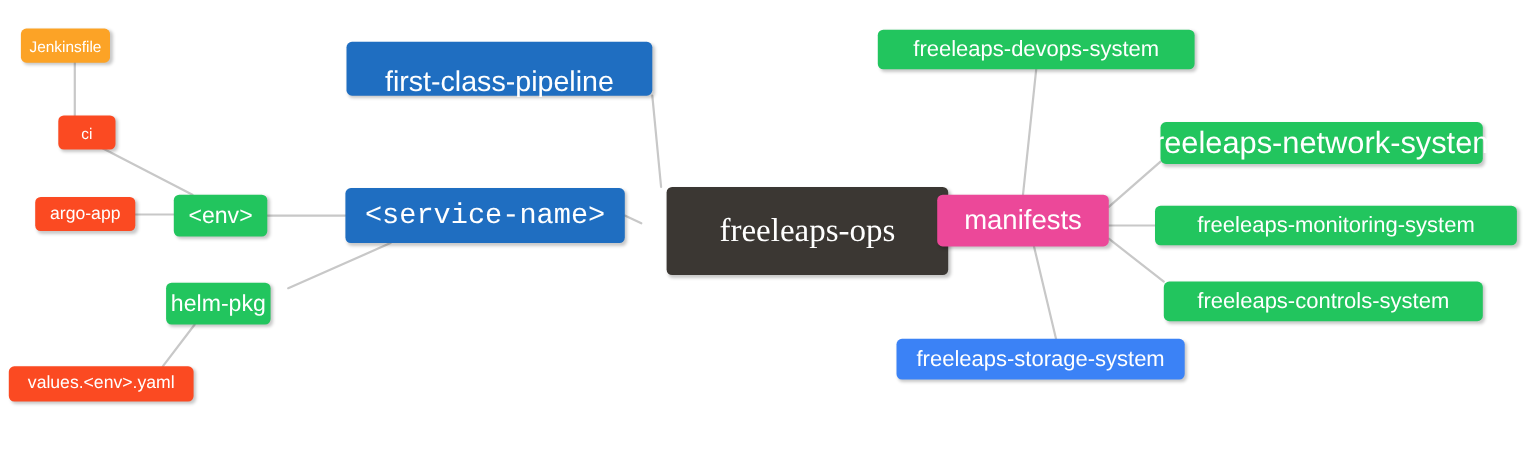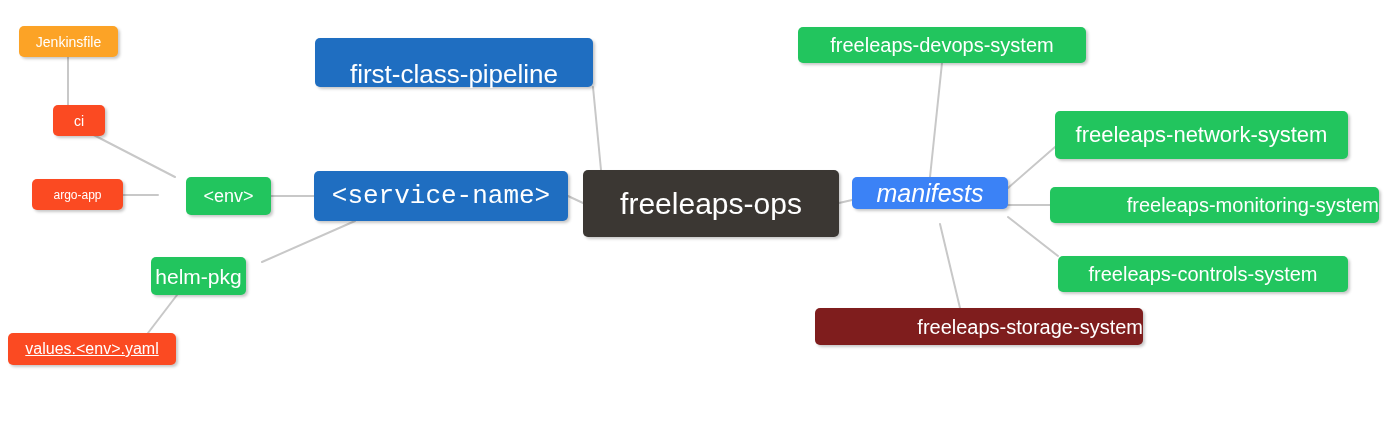--- a/index.html
+++ b/index.html
@@ -57,59 +57,59 @@
       <line x1="175" y1="177" x2="84" y2="130" stroke="#c8c8c8" stroke-width="2" stroke-linecap="round"></line>
       <line x1="68" y1="105" x2="68" y2="57" stroke="#c8c8c8" stroke-width="2" stroke-linecap="round"></line>
       <line x1="177" y1="295" x2="148" y2="333" stroke="#c8c8c8" stroke-width="2" stroke-linecap="round"></line>
       <line x1="930" y1="177" x2="942" y2="63" stroke="#c8c8c8" stroke-width="2" stroke-linecap="round"></line>
       <line x1="1008" y1="188" x2="1055" y2="147" stroke="#c8c8c8" stroke-width="2" stroke-linecap="round"></line>
       <line x1="1008" y1="205" x2="1050" y2="205" stroke="#c8c8c8" stroke-width="2" stroke-linecap="round"></line>
       <line x1="1008" y1="217" x2="1058" y2="256" stroke="#c8c8c8" stroke-width="2" stroke-linecap="round"></line>
       <line x1="940" y1="224" x2="960" y2="308" stroke="#c8c8c8" stroke-width="2" stroke-linecap="round"></line>
     </svg>
   <div id="node-layer">
-      <div class="node" style="left: 583px; top: 170px; width: 256px; height: 67px; background: rgb(59, 55, 51); font-size: 30px;">
+      <div class="node" style="left: 606px; top: 170px; width: 256px; height: 80px; background: rgb(59, 55, 51); font-size: 30px; font-family: Liberation Serif, serif;">
         <span class="node-label">freeleaps-ops</span>
       </div>
       <div class="node" style="left: 314px; top: 171px; width: 254px; height: 50px; background: rgb(31, 110, 193); font-size: 26px; font-family: Liberation Mono, monospace;">
         <span class="node-label">&lt;service-name&gt;</span>
       </div>
       <div class="node" style="left: 315px; top: 38px; width: 278px; height: 49px; background: rgb(31, 110, 193); font-size: 26px; align-items: flex-end;">
         <span class="node-label">first-class-pipeline</span>
       </div>
-      <div class="node" style="left: 852px; top: 177px; width: 156px; height: 32px; background: #3b82f6; font-size: 25px; font-style: italic;">
+      <div class="node" style="left: 852px; top: 177px; width: 156px; height: 47px; background: #ec4899; font-size: 25px;">
         <span class="node-label">manifests</span>
       </div>
-      <div class="node" style="left: 158px; top: 177px; width: 85px; height: 38px; background: rgb(34, 197, 94); font-size: 18px; margin-left: 28px;">
+      <div class="node" style="left: 158px; top: 177px; width: 85px; height: 38px; background: rgb(34, 197, 94); font-size: 21px;">
         <span class="node-label">&lt;env&gt;</span>
       </div>
       <div class="node" style="left: 151px; top: 257px; width: 95px; height: 38px; background: rgb(34, 197, 94); font-size: 21px;">
         <span class="node-label">helm-pkg</span>
       </div>
-      <div class="node" style="left: 19px; top: 26px; width: 99px; height: 31px; background: rgb(252, 163, 38); font-size: 14px;">
+      <div class="node" style="left: 19px; top: 26px; width: 81px; height: 31px; background: rgb(252, 163, 38); font-size: 14px;">
         <span class="node-label">Jenkinsfile</span>
       </div>
       <div class="node" style="left: 53px; top: 105px; width: 52px; height: 31px; background: rgb(251, 74, 34); font-size: 14px;">
         <span class="node-label">ci</span>
       </div>
-      <div class="node" style="left: 32px; top: 179px; width: 91px; height: 31px; background: rgb(251, 74, 34); font-size: 12px;">
+      <div class="node" style="left: 32px; top: 179px; width: 91px; height: 31px; background: rgb(251, 74, 34); font-size: 16px;">
         <span class="node-label">argo-app</span>
       </div>
-      <div class="node" style="left: 8px; top: 333px; width: 168px; height: 32px; background: rgb(251, 74, 34); font-size: 16px; text-decoration: underline;">
+      <div class="node" style="left: 8px; top: 333px; width: 168px; height: 32px; background: rgb(251, 74, 34); font-size: 16px;">
         <span class="node-label">values.&lt;env&gt;.yaml</span>
       </div>
       <div class="node" style="left: 798px; top: 27px; width: 288px; height: 36px; background: rgb(34, 197, 94); font-size: 20px; align-items: center;">
         <span class="node-label">freeleaps-devops-system</span>
       </div>
-      <div class="node" style="left: 1055px; top: 111px; width: 293px; height: 48px; background: rgb(34, 197, 94); font-size: 22px;">
+      <div class="node" style="left: 1055px; top: 111px; width: 293px; height: 38px; background: rgb(34, 197, 94); font-size: 28px;">
         <span class="node-label">freeleaps-network-system</span>
       </div>
-      <div class="node" style="left: 1050px; top: 187px; width: 329px; height: 36px; background: rgb(34, 197, 94); font-size: 20px; justify-content: flex-end;">
+      <div class="node" style="left: 1050px; top: 187px; width: 329px; height: 36px; background: rgb(34, 197, 94); font-size: 20px;">
         <span class="node-label">freeleaps-monitoring-system</span>
       </div>
       <div class="node" style="left: 1058px; top: 256px; width: 290px; height: 36px; background: rgb(34, 197, 94); font-size: 20px;">
         <span class="node-label">freeleaps-controls-system</span>
       </div>
-      <div class="node" style="left: 815px; top: 308px; width: 328px; height: 37px; background: #7f1d1d; font-size: 20px; justify-content: flex-end;">
+      <div class="node" style="left: 815px; top: 308px; width: 262px; height: 37px; background: #3b82f6; font-size: 20px;">
         <span class="node-label">freeleaps-storage-system</span>
       </div>
     </div>
 </div>
 
 </body></html>

